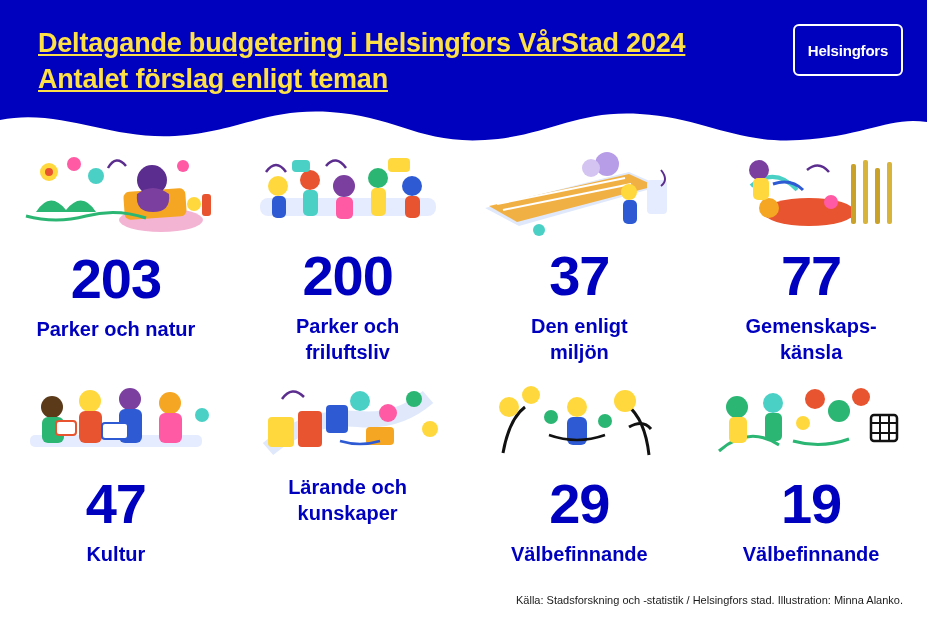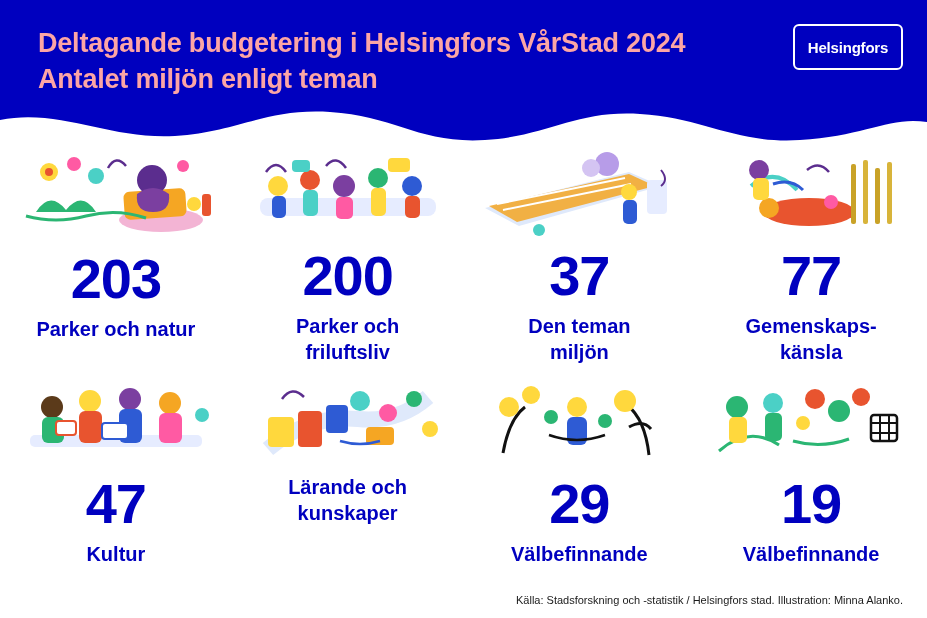--- a/index.html
+++ b/index.html
@@ -29,35 +29,36 @@
     bottom: -2px;
     left: 0;
     width: 927px;
     height: 46px;
     display: block;
   }
   .header-title {
     position: absolute;
     top: 26px;
     left: 38px;
-    color: #fca5a5;
+    color: #fde047;
     font-size: 27px;
     font-weight: bold;
     letter-spacing: -0.2px;
     line-height: 1.32;
     max-width: 740px;
+    text-decoration: underline;
   }
   .header-title .line2 { display: block; }
 
   .logo {
     position: absolute;
     top: 24px;
     right: 24px;
     width: 110px;
-    height: 46px;
+    height: 52px;
     border: 2px solid #ffffff;
     border-radius: 6px;
     background: #0000bf;
     display: flex;
     align-items: center;
     justify-content: center;
   }
   .logo-text {
     color: #ffffff;
     font-size: 15px;
@@ -118,21 +119,21 @@
   }
 </style>
 </head>
 <body>
 
 <div id="page">
 
   <div class="header">
     <div class="header-title">
       <span>Deltagande budgetering i Helsingfors VårStad 2024</span>
-      <span class="line2">Antalet miljön enligt teman</span>
+      <span class="line2">Antalet förslag enligt teman</span>
     </div>
 
     <div class="logo">
       <span class="logo-text">Helsingfors</span>
     </div>
 
     <svg class="header-wave" viewBox="0 0 927 46" preserveAspectRatio="none">
       <path d="M0,14 C60,2 110,34 175,30 C240,26 265,2 330,6 C395,10 420,38 485,34 C550,30 575,4 640,8 C705,12 735,38 800,34 C865,30 890,10 927,16 L927,46 L0,46 Z" fill="#ffffff"></path>
     </svg>
   </div>
@@ -202,21 +203,21 @@
           <circle cx="112" cy="22" r="9" fill="#d4c4f2"></circle>
           <circle cx="150" cy="46" r="8" fill="#ffd83d"></circle>
           <rect x="144" y="54" width="14" height="24" rx="5" fill="#2e5bd4"></rect>
           <circle cx="60" cy="84" r="6" fill="#4bd0c6"></circle>
           <rect x="168" y="34" width="20" height="34" rx="4" fill="#e6ecff"></rect>
           <path d="M182,24 q8,10 0,16" stroke="#5b2d8e" stroke-width="2" fill="none"></path>
         </svg>
       </div>
       <div class="count">37</div>
       <div class="label">
-        <span>Den teman</span><br>
+        <span>Den enligt</span><br>
         <span>miljön</span>
       </div>
     </div>
 
     <div class="cell">
       <div class="illus">
         <svg width="200" height="96" viewBox="0 0 200 96">
           <ellipse cx="98" cy="66" rx="46" ry="14" fill="#e8542f"></ellipse>
           <circle cx="58" cy="62" r="10" fill="#f5a623"></circle>
           <path d="M40,40 q24,-20 46,4" stroke="#4bd0c6" stroke-width="4" fill="none"></path>

